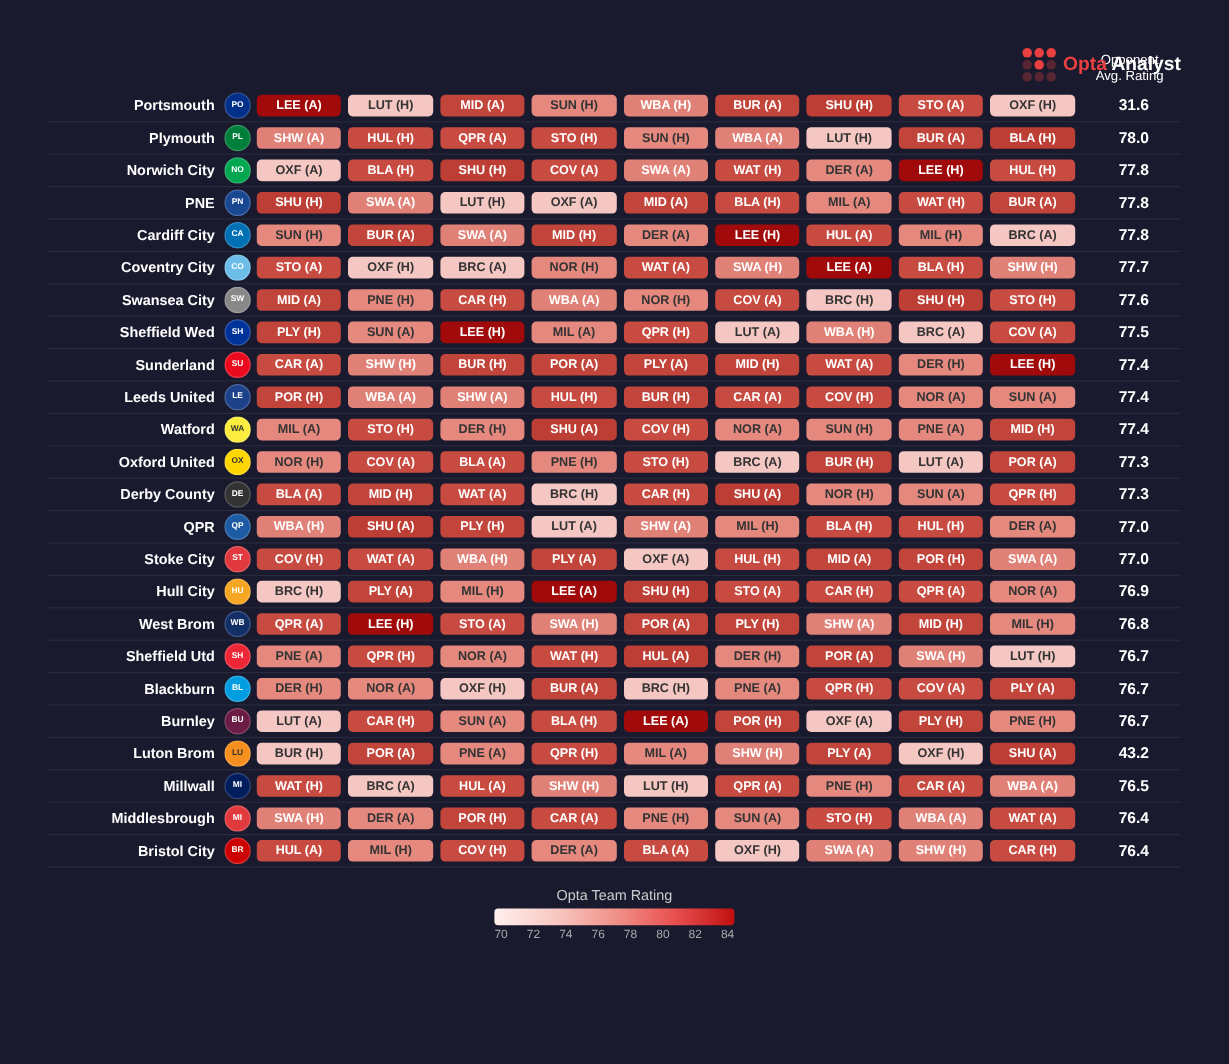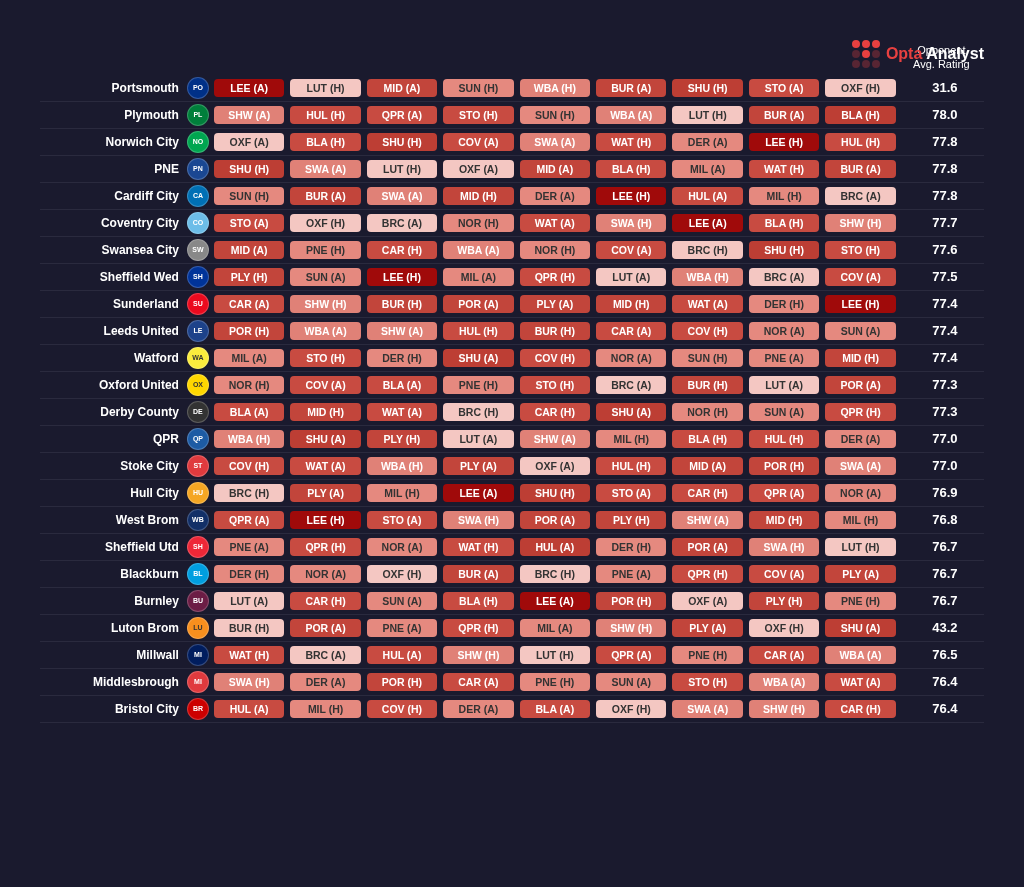--- a/index.html
+++ b/index.html
@@ -578,13 +578,27 @@
             <td><span class="fixture-cell" style="background: rgb(244, 199, 194); color: rgb(51, 51, 51);">OXF (H)</span></td>
             <td><span class="fixture-cell" style="background: rgb(224, 129, 119); color: rgb(255, 255, 255);">SWA (A)</span></td>
             <td><span class="fixture-cell" style="background: rgb(224, 129, 119); color: rgb(255, 255, 255);">SHW (H)</span></td>
             <td><span class="fixture-cell" style="background: rgb(200, 75, 65); color: rgb(255, 255, 255);">CAR (H)</span></td>
             <td class="avg-rating">76.4</td>
           </tr>
         </tbody>
     </table>
   </div>
 
+  <div class="legend-area">
+    <div class="legend-label">Opta Team Rating</div>
+    <div class="legend-gradient"></div>
+    <div class="legend-ticks">
+      <span>70</span>
+      <span>72</span>
+      <span>74</span>
+      <span>76</span>
+      <span>78</span>
+      <span>80</span>
+      <span>82</span>
+      <span>84</span>
+    </div>
+  </div>
 </div>
 
 </body></html>

